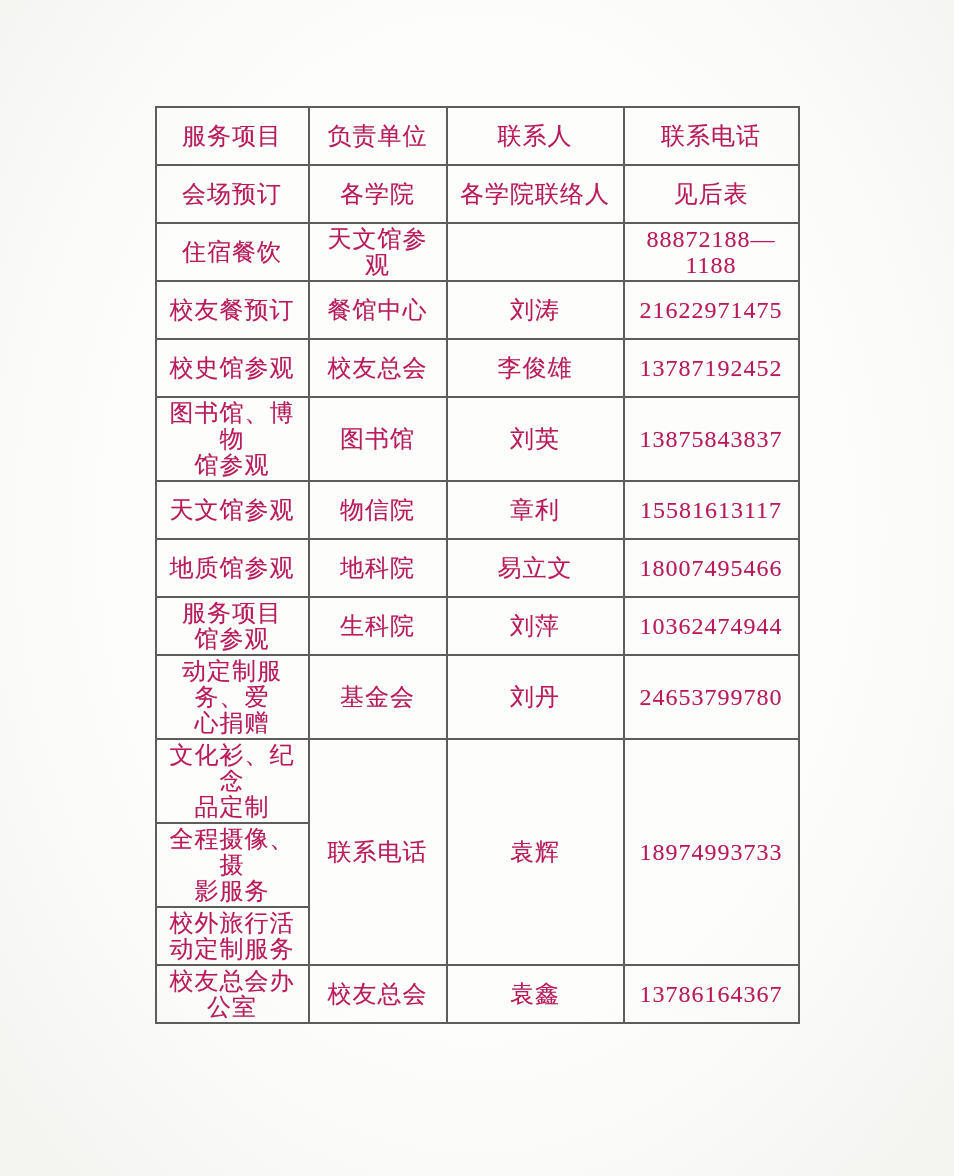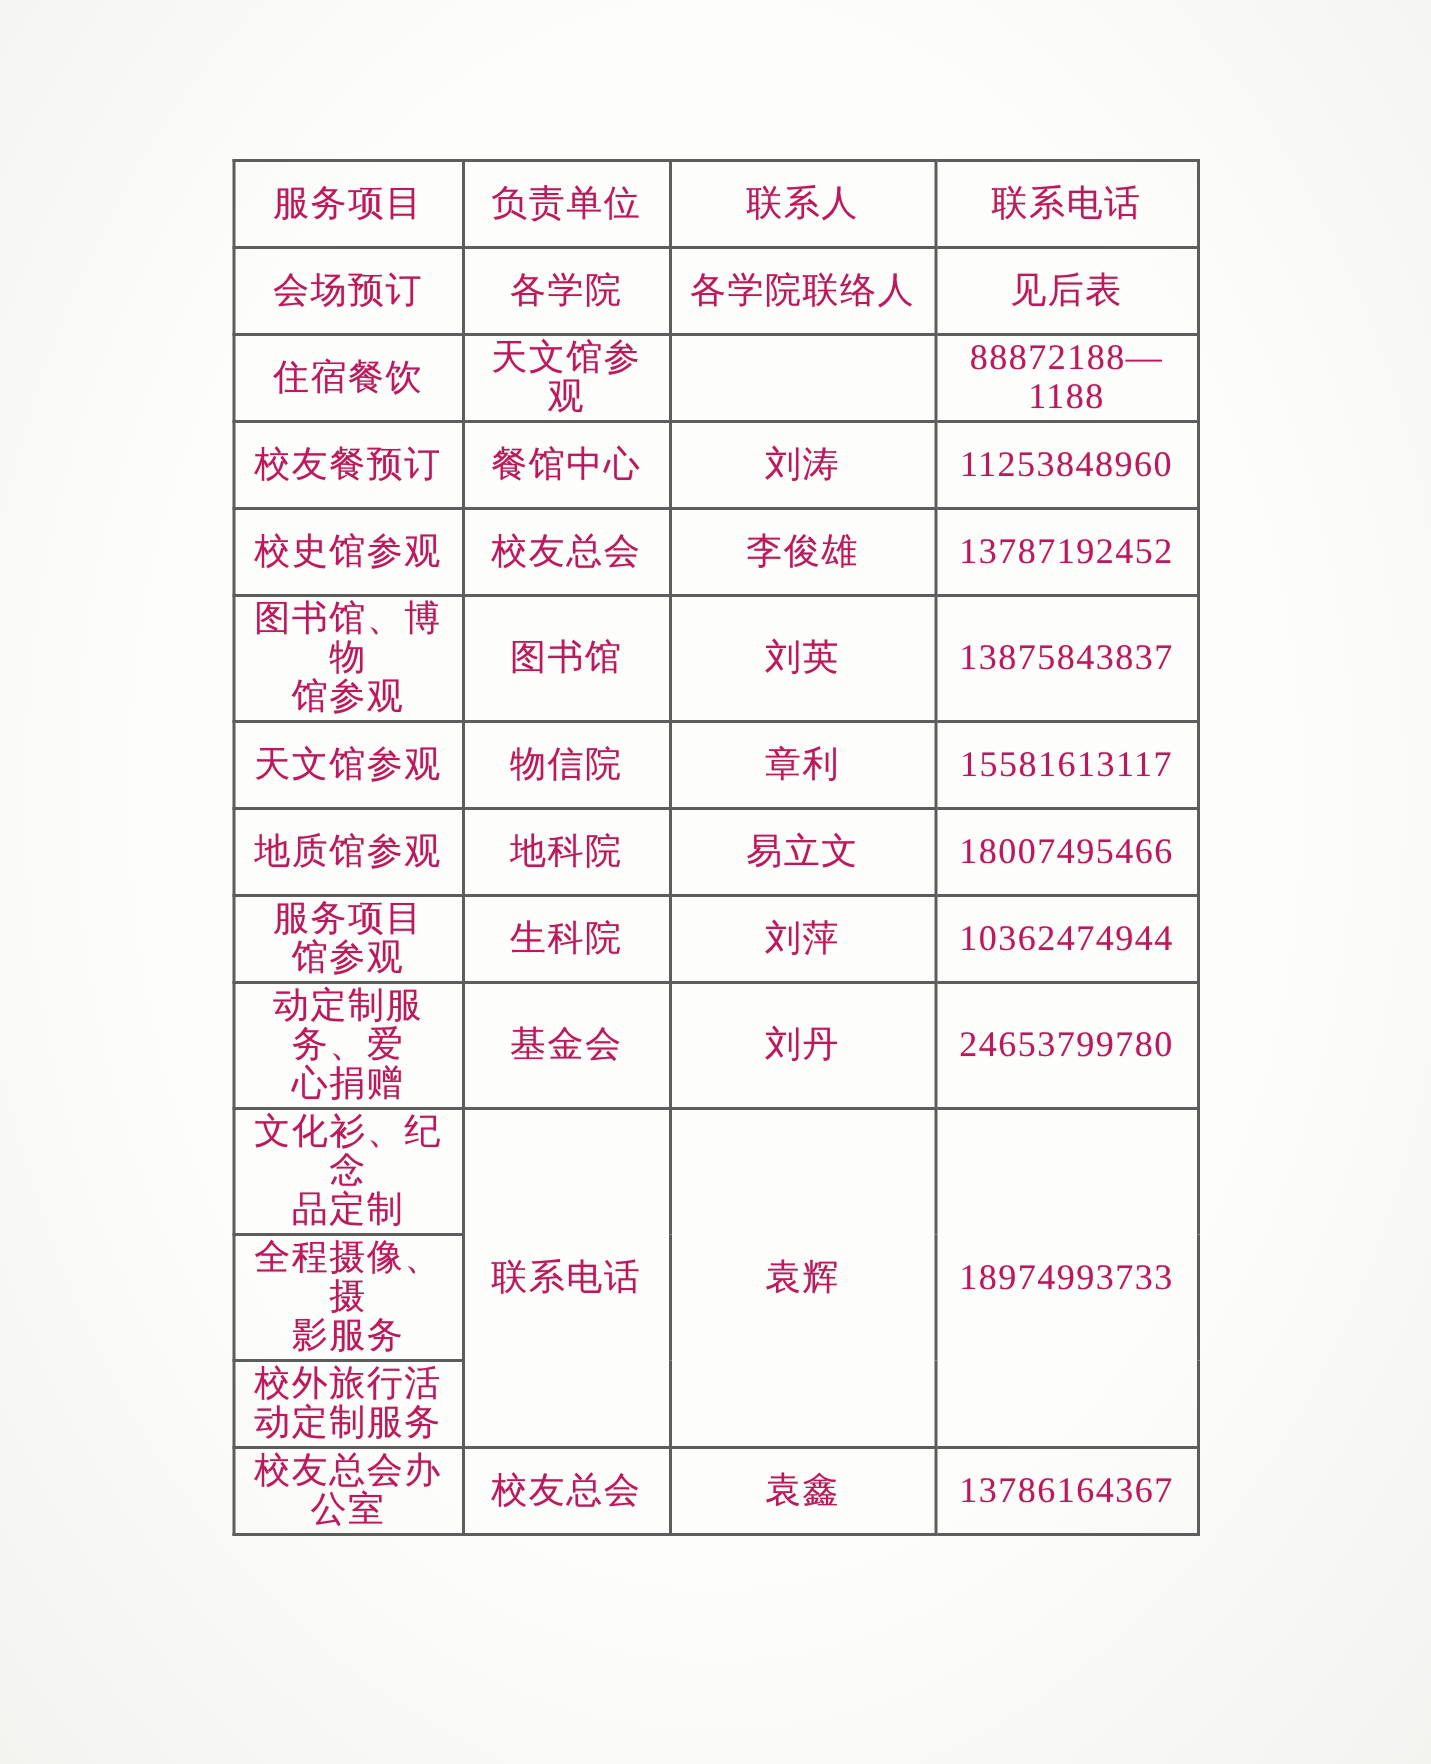--- a/index.html
+++ b/index.html
@@ -85,21 +85,21 @@
         <tr>
           <td>住宿餐饮</td>
           <td>天文馆参观</td>
           <td></td>
           <td>88872188—1188</td>
         </tr>
         <tr>
           <td>校友餐预订</td>
           <td>餐馆中心</td>
           <td>刘涛</td>
-          <td>11253848960</td>
+          <td>21622971475</td>
         </tr>
         <tr>
           <td>校史馆参观</td>
           <td>校友总会</td>
           <td>李俊雄</td>
           <td>13787192452</td>
         </tr>
         <tr>
           <td>图书馆、博物
 馆参观</td>

